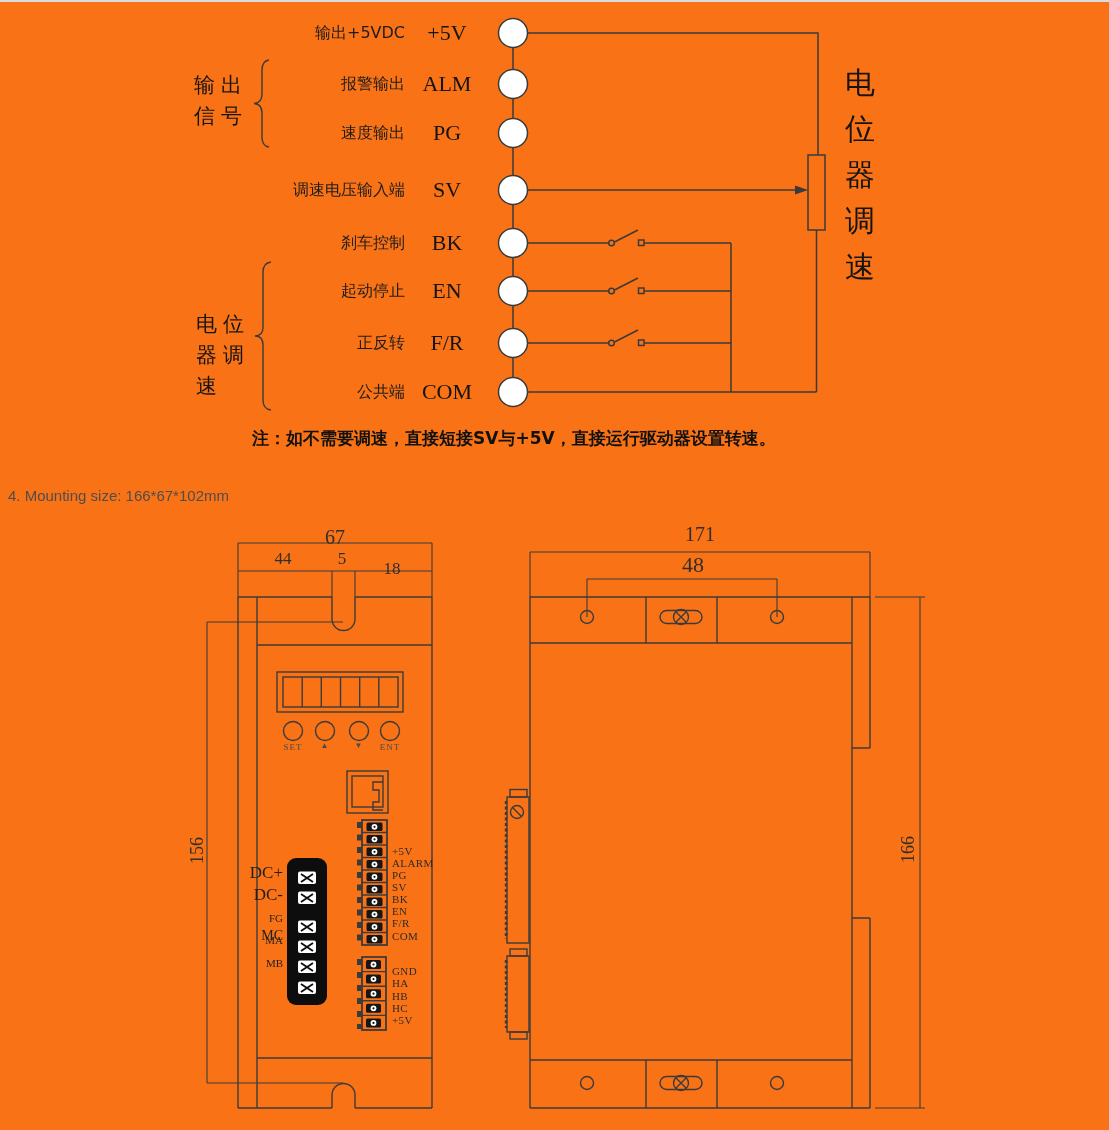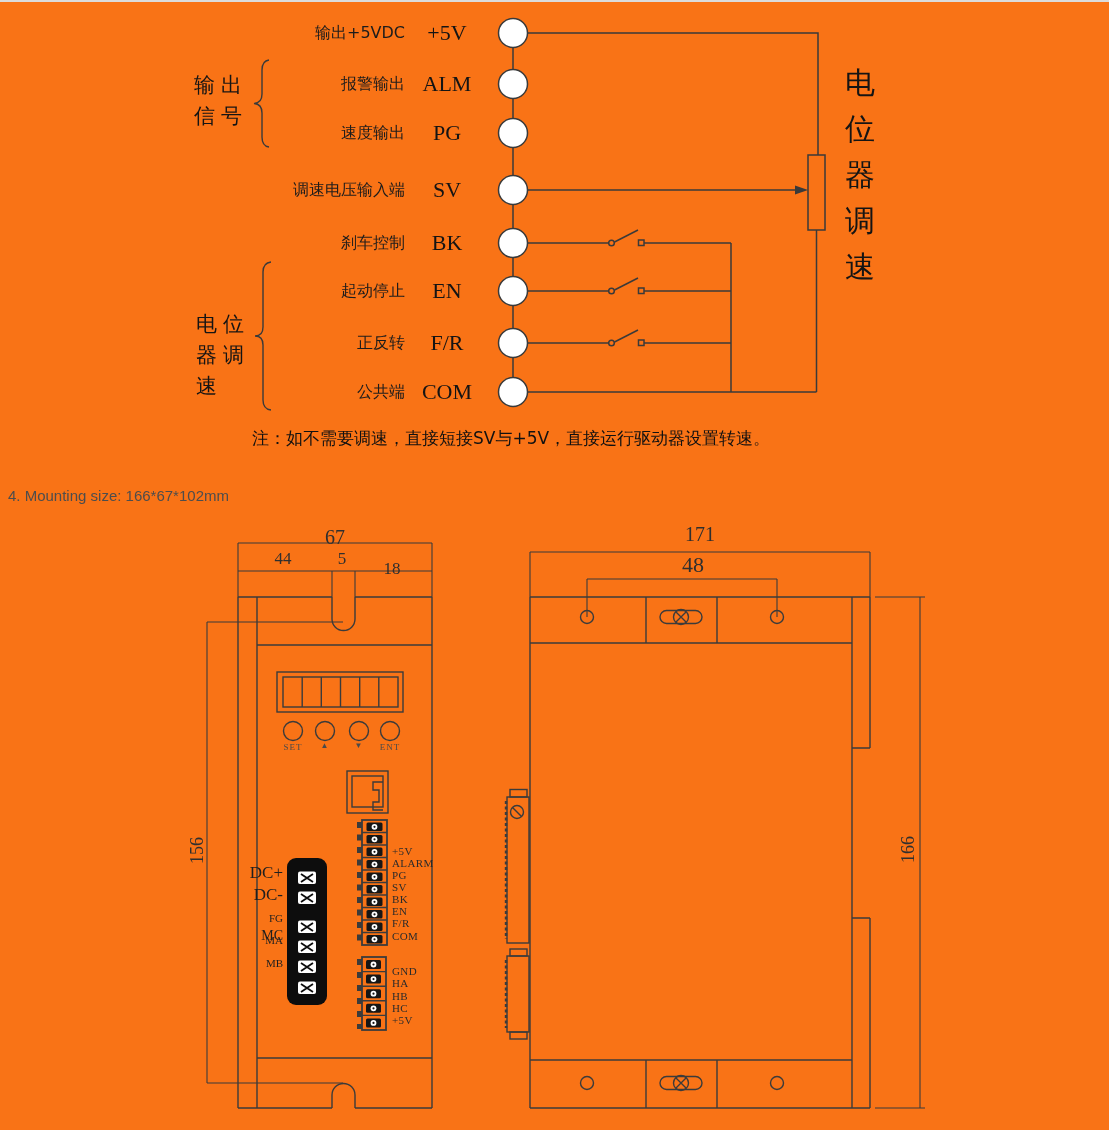--- a/index.html
+++ b/index.html
@@ -12,21 +12,21 @@
   .wd{left:195px;width:210px;text-align:right;font-size:16px;line-height:22px;color:#1c1c1c;
       font-family:"DejaVu Sans","Liberation Sans",sans-serif;}
   .wc{left:410px;width:74px;text-align:center;font-size:22px;line-height:28px;color:#141414;
       font-family:"Liberation Serif",serif;}
   .grp{position:absolute;width:64px;font-size:21px;line-height:31px;letter-spacing:6px;
        word-break:break-all;white-space:normal;color:#141414;
        font-family:"DejaVu Sans","Liberation Sans",sans-serif;}
   .pot{position:absolute;left:845px;top:60px;width:34px;font-size:30px;line-height:46px;
        word-break:break-all;white-space:normal;color:#141414;
        font-family:"DejaVu Sans","Liberation Sans",sans-serif;}
-  .note{left:252px;top:427px;font-size:17px;font-weight:400;color:#111;
+  .note{left:252px;top:427px;font-size:17px;font-weight:700;color:#111;
         font-family:"DejaVu Sans","Liberation Sans",sans-serif;}
   .sect{left:8px;top:487px;font-size:15px;color:#4d4d4d;
         font-family:"Liberation Sans",sans-serif;}
   
   .dim{text-align:center;color:#2f2f2f;font-family:"Liberation Serif",serif;}
   .rot{transform:rotate(-90deg);transform-origin:center;}
   
   .pl{left:392px;font-size:11px;letter-spacing:0.4px;color:#2b2b2b;line-height:13px;}
   .pw{left:241px;width:42px;text-align:right;color:#1f1f1f;line-height:14px;}
   .btl{width:32px;text-align:center;font-size:9px;color:#4a4a4a;letter-spacing:1px;}

